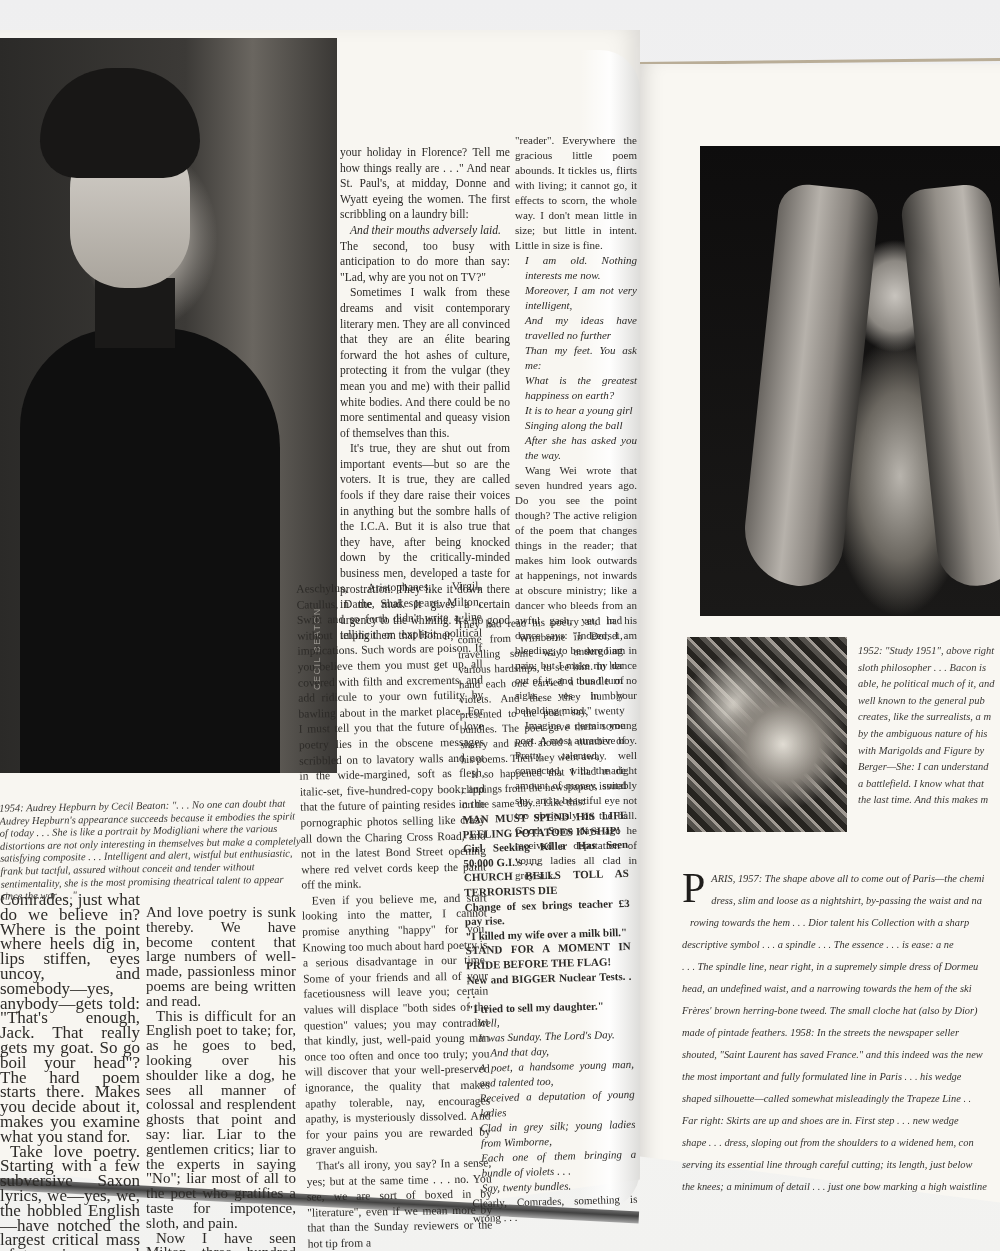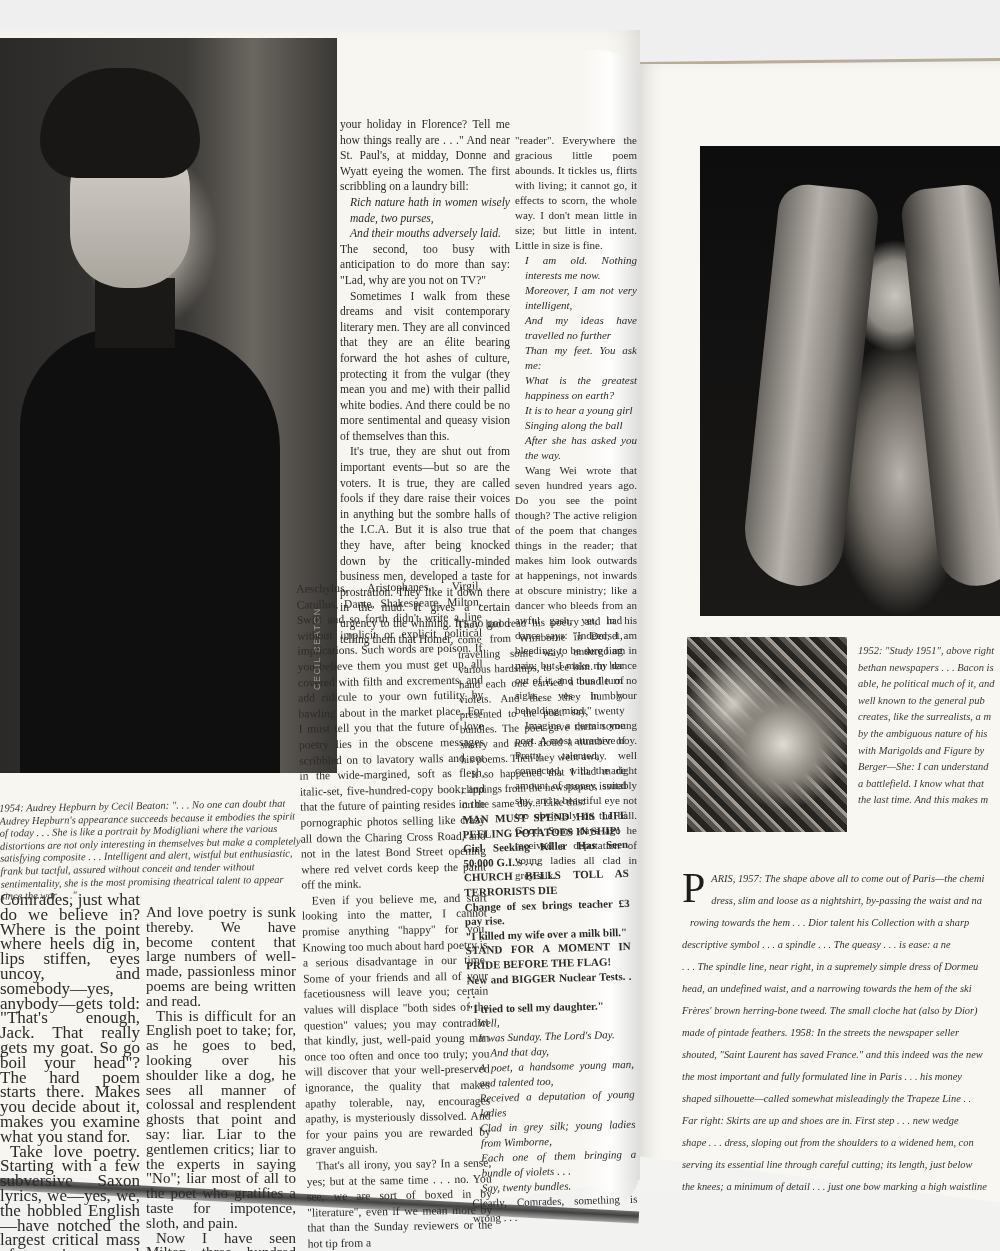--- a/index.html
+++ b/index.html
@@ -27,21 +27,21 @@
   .credit{position:absolute;left:312px;top:690px;transform:rotate(-90deg);transform-origin:0 0;font-family:"Liberation Sans",sans-serif;font-size:9px;letter-spacing:1.5px;color:#9a9690;}
 
   .caption-hep{position:absolute;left:0;top:800px;width:305px;font-style:italic;font-size:10.5px;line-height:12.6px;color:#3a3835;transform:rotate(-1deg);}
 
   .col{position:absolute;font-size:11.6px;line-height:15.6px;text-align:justify;color:#2c2a27;}
   .col p{margin:0;text-indent:10px;}
   .col p.noindent{text-indent:0;}
   .col .verse{font-style:italic;padding-left:10px;text-indent:0;}
   .col .verse2{font-style:italic;padding-left:22px;text-indent:0;}
   .col .head{font-weight:bold;text-indent:0;font-family:"Liberation Serif",serif;font-size:11px;line-height:14.6px;}
-  .col-a{left:340px;top:117px;width:170px;}
+  .col-a{left:340px;top:145px;width:170px;}
   .col-b{left:302px;top:580px;width:185px;transform:rotate(-1deg);}
   .col-c{left:515px;top:133px;width:122px;font-size:11px;line-height:15px;}
   .col-c2{left:465px;top:615px;width:165px;font-size:11px;line-height:15px;transform:rotate(-1.5deg);}
   .col-d{left:0;top:893px;width:140px;font-size:17px;line-height:14.8px;}
   .col-e{left:146px;top:905px;width:150px;font-size:15px;line-height:14.8px;}
 
   
   .photo-bacon{position:absolute;left:700px;top:146px;width:300px;height:470px;background:
     radial-gradient(ellipse 60px 70px at 195px 150px,#c8c4be 0%,#8c8882 50%,rgba(0,0,0,0) 80%),
     radial-gradient(ellipse 70px 140px at 200px 330px,#b8b4ad 0%,#6b6760 60%,rgba(0,0,0,0) 100%),
@@ -72,21 +72,20 @@
   <div class="hep-neck"></div>
   <div class="hep-face"></div>
   <div class="hep-hair"></div>
 </div>
 <div class="credit">CECIL BEATON</div>
 
 <div class="caption-hep">1954: Audrey Hepburn by Cecil Beaton: ". . . No one can doubt that Audrey Hepburn's appearance succeeds because it embodies the spirit of today . . . She is like a portrait by Modigliani where the various distortions are not only interesting in themselves but make a completely satisfying composite . . . Intelligent and alert, wistful but enthusiastic, frank but tactful, assured without conceit and tender without sentimentality, she is the most promising theatrical talent to appear since the war . . ."</div>
 
 <div class="col col-a">
   <p class="noindent">your holiday in Florence? Tell me how things really are . . ." And near St. Paul's, at midday, Donne and Wyatt eyeing the women. The first scribbling on a laundry bill:</p>
-  <p class="verse">Rich nature hath in women wisely made, two purses,</p>
   <p class="verse">And their mouths adversely laid.</p>
   <p class="noindent">The second, too busy with anticipation to do more than say: "Lad, why are you not on TV?"</p>
   <p>Sometimes I walk from these dreams and visit contemporary literary men. They are all convinced that they are an élite bearing forward the hot ashes of culture, protecting it from the vulgar (they mean you and me) with their pallid white bodies. And there could be no more sentimental and queasy vision of themselves than this.</p>
   <p>It's true, they are shut out from important events—but so are the voters. It is true, they are called fools if they dare raise their voices in anything but the sombre halls of the I.C.A. But it is also true that they have, after being knocked down by the critically-minded business men, developed a taste for prostration. They like it down there in the mud. It gives a certain urgency to the whining. It's no good telling them that Homer,</p>
 </div>
 
 <div class="col col-b">
   <p class="noindent">Aeschylus, Aristophanes, Virgil, Catullus, Dante, Shakespeare, Milton, Swift and so forth didn't write a line without implicit or explicit political implications. Such words are poison. If you believe them you must get up, all covered with filth and excrements, and add ridicule to your own futility by bawling about in the market place. For I must tell you that the future of love poetry lies in the obscene messages scribbled on to lavatory walls and not in the wide-margined, soft as flesh, italic-set, five-hundred-copy book; and that the future of painting resides in the pornographic photos selling like crazy all down the Charing Cross Road, and not in the latest Bond Street opening where red velvet cords keep the paint off the mink.</p>
   <p>Even if you believe me, and start looking into the matter, I cannot promise anything "happy" for you. Knowing too much about hard poetry is a serious disadvantage in our time. Some of your friends and all of your facetiousness will leave you; certain values will displace "both sides of the question" values; you may contradict that kindly, just, well-paid young man once too often and once too truly; you will discover that your well-preserved ignorance, the quality that makes apathy tolerable, nay, encourages apathy, is mysteriously dissolved. And for your pains you are rewarded by graver anguish.</p>
   <p>That's all irony, you say? In a sense, yes; but at the same time . . . no. You see, we are sort of boxed in by "literature", even if we mean more by that than the Sunday reviewers or the hot tip from a</p>
@@ -141,41 +140,41 @@
 
 <div class="photo-bacon">
   <div class="carcass-l"></div>
   <div class="carcass-r"></div>
 </div>
 
 <div class="painting"></div>
 
 <div class="caption-bacon">
   <div>1952: "Study 1951", above right</div>
-  <div>bethan newspapers . . . Bacon is</div>
+  <div>sloth philosopher . . . Bacon is</div>
   <div>able, he political much of it, and</div>
   <div>well known to the general pub</div>
   <div>creates, like the surrealists, a m</div>
   <div>by the ambiguous nature of his</div>
   <div>with Marigolds and Figure by</div>
   <div>Berger—She: I can understand</div>
   <div>a battlefield. I know what that</div>
   <div>the last time. And this makes m</div>
 </div>
 
 <div class="paris">
   <span class="dropcap">P</span>
   <div>ARIS, 1957: The shape above all to come out of Paris—the chemi</div>
   <div>dress, slim and loose as a nightshirt, by-passing the waist and na</div>
   <div style="padding-left:8px">rowing towards the hem . . . Dior talent his Collection with a sharp</div>
-  <div>descriptive symbol . . . a spindle . . . The queasy . . . is ease: a ne</div>
+  <div>descriptive symbol . . . a spindle . . . The essence . . . is ease: a ne</div>
   <div>. . . The spindle line, near right, in a supremely simple dress of Dormeu</div>
   <div>head, an undefined waist, and a narrowing towards the hem of the ski</div>
   <div>Frères' brown herring-bone tweed. The small cloche hat (also by Dior)</div>
   <div>made of pintade feathers. 1958: In the streets the newspaper seller</div>
   <div>shouted, "Saint Laurent has saved France." and this indeed was the new</div>
-  <div>the most important and fully formulated line in Paris . . . his money</div>
+  <div>the most important and fully formulated line in Paris . . . his wedge</div>
   <div>shaped silhouette—called somewhat misleadingly the Trapeze Line . .</div>
   <div>Far right: Skirts are up and shoes are in. First step . . . new wedge</div>
   <div>shape . . . dress, sloping out from the shoulders to a widened hem, con</div>
   <div>serving its essential line through careful cutting; its length, just below</div>
   <div>the knees; a minimum of detail . . . just one bow marking a high waistline</div>
 </div>
 
 </body></html>

